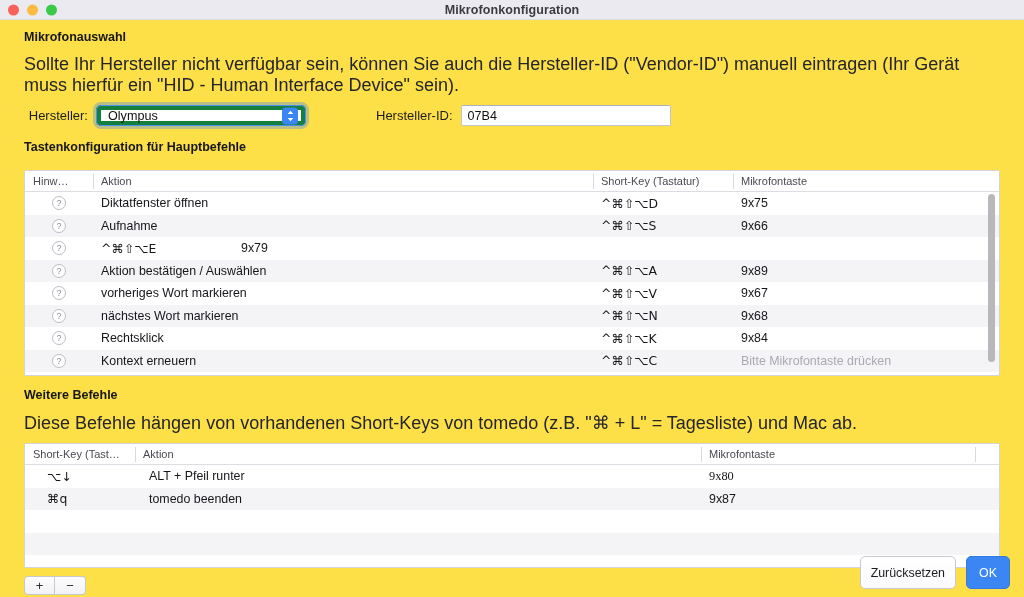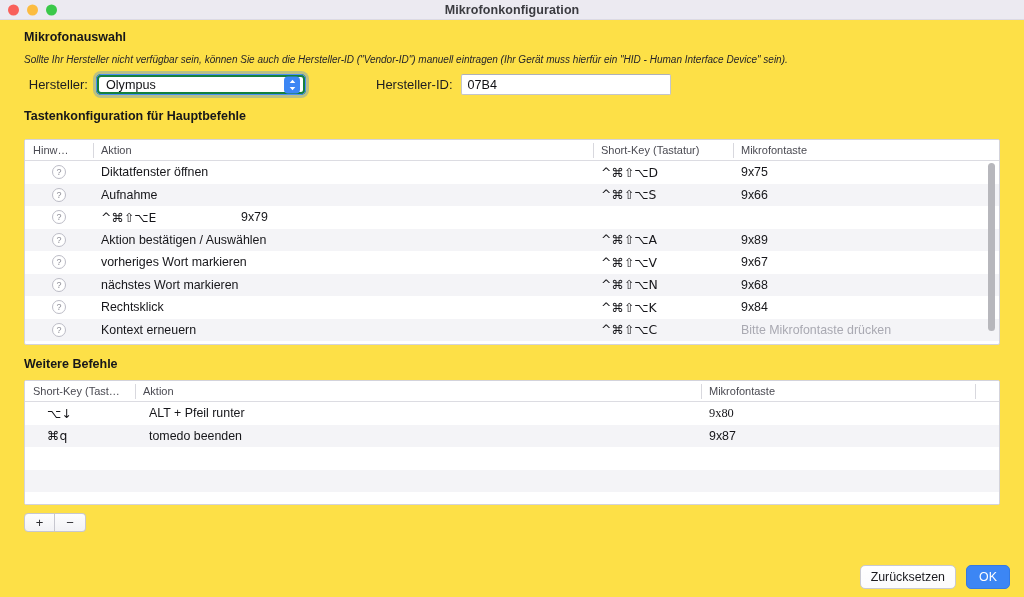--- a/index.html
+++ b/index.html
@@ -46,37 +46,37 @@
   .content {
     flex: 1 1 auto;
     position: relative;
     padding: 0 24px;
   }
 
   .section-title {
     font-size: 12.5px; font-weight: 700; color: #17171a;
   }
   .muted-note {
-    font-size: 10px; color: #24242a; font-style: italic;
+    font-size: 18px; color: #24242a;
   }
 
   
   .form-row {
     display: flex; align-items: center;
   }
   .field-label {
     font-size: 13px; color: #1d1d20;
   }
 
   
   .popup {
     position: relative;
     width: 210px; height: 21px;
     background: #ffffff;
-    border: 3px solid #15803d;
+    border: 5px solid #15803d;
     border-radius: 5px;
     box-shadow: 0 0 0 3px rgba(61,132,246,.35);
     display: flex; align-items: center;
     padding: 0 24px 0 7px;
     font-size: 12.6px;
     color: #111114;
     outline: 1.5px solid #4b8ff5;
     outline-offset: -1px;
   }
   .popup .value { white-space: nowrap; overflow: hidden; text-overflow: ellipsis; }
@@ -181,21 +181,21 @@
   }
   .segbtn.left  { border-radius: 4px 0 0 4px; }
   .segbtn.right { border-radius: 0 4px 4px 0; border-left: none; }
 
   
   .footer {
     position: absolute; right: 14px; bottom: 8px;
     display: flex; gap: 10px; align-items: center;
   }
   .btn {
-    height: 24px; min-width: 84px;
+    height: 33px; min-width: 84px;
     border-radius: 5px;
     font-size: 12.4px;
     display: flex; align-items: center; justify-content: center;
     padding: 0 10px;
   }
   .btn.secondary {
     background: linear-gradient(#ffffff,#fbfbfd);
     border: 1px solid #c9c9d1;
     color: #1c1c20;
   }
@@ -328,20 +328,23 @@
           </div>
         </div>
       <div class="vscroll">
         <div class="thumb" style="height:168px;"></div>
       </div>
     </div>
 
     <div style="margin-top:12px;">
       <div class="section-title">Weitere Befehle</div>
     </div>
+    <div style="margin-top:10px;">
+      <div class="muted-note">Diese Befehle hängen von vorhandenen Short-Keys von tomedo (z.B. "⌘ + L" = Tagesliste) und Mac ab.</div>
+    </div>
 
     <div class="table" style="margin-top:9px; height:125px;">
       <div class="thead">
         <div class="th" style="width:110px;">Short-Key (Tast…</div>
         <div class="th" style="width:566px;">Aktion</div>
         <div class="th" style="flex:1;">Mikrofontaste</div>
         <div class="th" style="width:24px;"></div>
       </div>
       <div class="tbody">
           <div class="tr">

